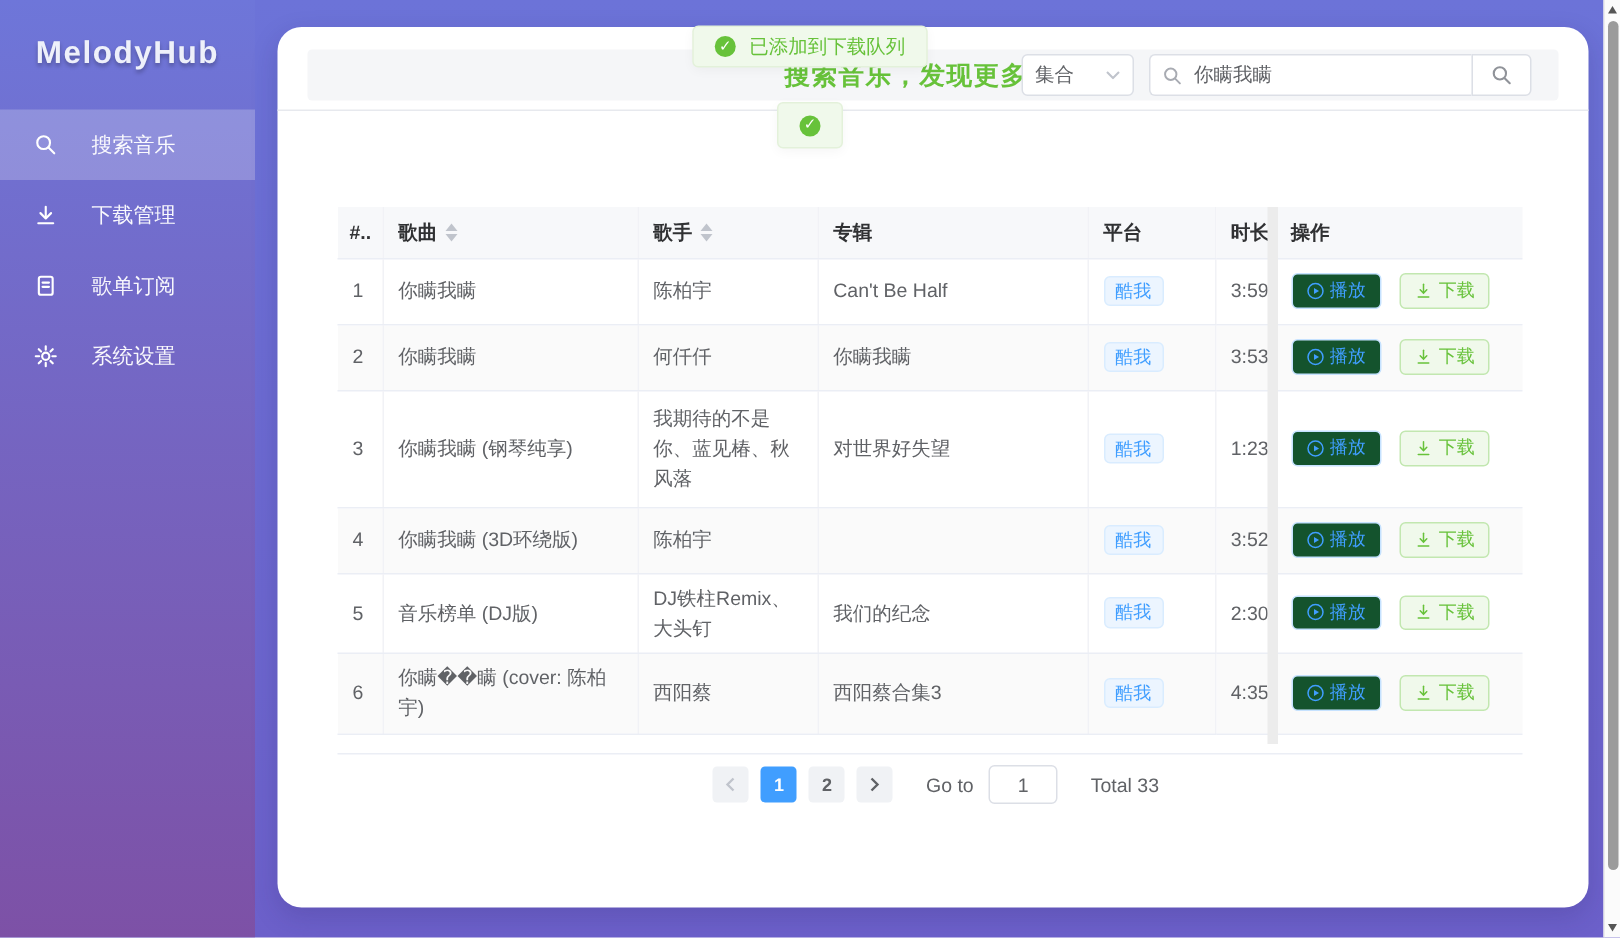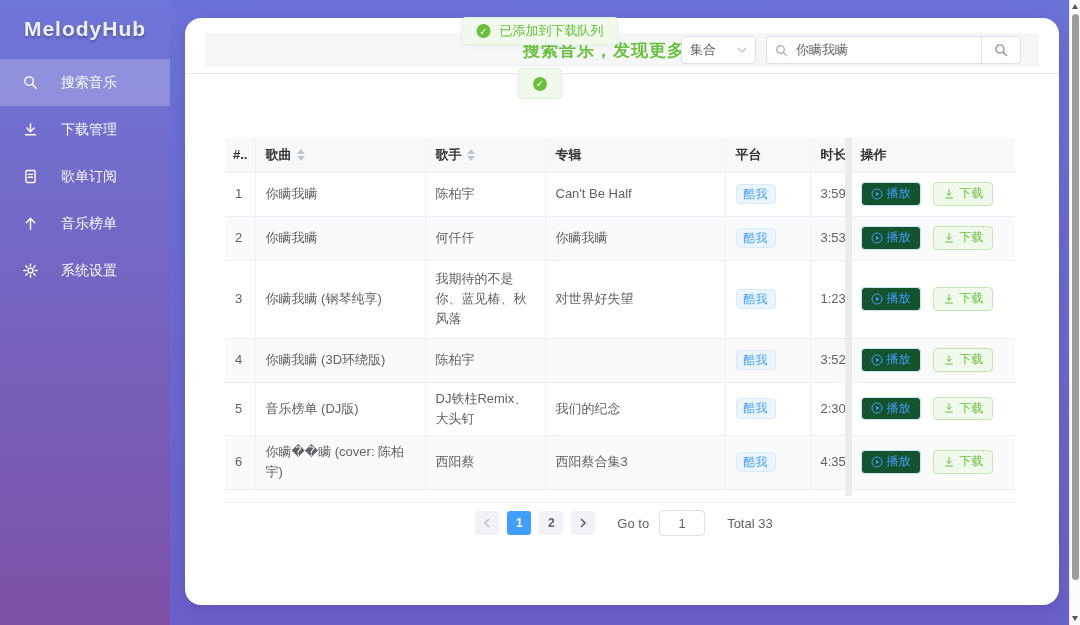--- a/index.html
+++ b/index.html
@@ -4,21 +4,21 @@
 <style>
   html,body{margin:0;padding:0;}
   body{
     width:1080px;height:625px;position:relative;overflow:hidden;
     font-family:"Liberation Sans","DejaVu Sans",sans-serif;
     background:linear-gradient(180deg,#6c73d8 0%,#6c60ca 100%);
   }
   
   .sidebar{position:absolute;left:0;top:0;width:170px;height:625px;z-index:2;
     background:linear-gradient(180deg,#6e76d9 0%,#7d51a6 100%);}
-  .logo{height:58px;display:flex;align-items:center;justify-content:center;
+  .logo{height:72px;display:flex;align-items:center;justify-content:center;
     color:#eef0fa;font-weight:800;font-size:21px;letter-spacing:1px;
     text-shadow:0 2px 3px rgba(0,0,0,.28);}
   .nav{margin-top:1px;}
   .nav-item{height:47px;display:flex;align-items:center;gap:22px;padding-left:22px;
     color:rgba(255,255,255,.95);font-size:14px;cursor:pointer;}
   .nav-item.active{background:rgba(255,255,255,.22);}
   .nav-icon{width:17px;height:17px;display:inline-flex;flex:0 0 auto;}
   .nav-icon svg{width:17px;height:17px;}
   
   .scrollbar{position:absolute;right:0;top:0;width:11px;height:625px;background:#fbfbfb;
@@ -114,29 +114,20 @@
     </div>
     <div class="nav-item">
       <span class="nav-icon">
         <svg viewBox="0 0 24 24" fill="none" stroke="#fff" stroke-width="2" stroke-linecap="round">
             <rect x="5.5" y="3.5" width="13" height="17" rx="2"></rect>
             <line x1="9" y1="9" x2="15" y2="9"></line>
             <line x1="9" y1="13" x2="15" y2="13"></line>
           </svg>
       </span>
       <span>歌单订阅</span>
-    </div>
-    <div class="nav-item">
-      <span class="nav-icon">
-        <svg viewBox="0 0 24 24" fill="none" stroke="#fff" stroke-width="2" stroke-linecap="round" stroke-linejoin="round">
-            <line x1="12" y1="20" x2="12" y2="5"></line>
-            <polyline points="6,11 12,5 18,11"></polyline>
-          </svg>
-      </span>
-      <span>音乐榜单</span>
     </div>
     <div class="nav-item">
       <span class="nav-icon">
         <svg viewBox="0 0 24 24" fill="none" stroke="#fff" stroke-width="2" stroke-linecap="round">
             <circle cx="12" cy="12" r="3.4"></circle>
             <path d="M12 2.6v3.2 M12 18.2v3.2 M2.6 12h3.2 M18.2 12h3.2 M5.4 5.4l2.2 2.2 M16.4 16.4l2.2 2.2 M18.6 5.4l-2.2 2.2 M7.6 16.4l-2.2 2.2"></path>
           </svg>
       </span>
       <span>系统设置</span>
     </div>

